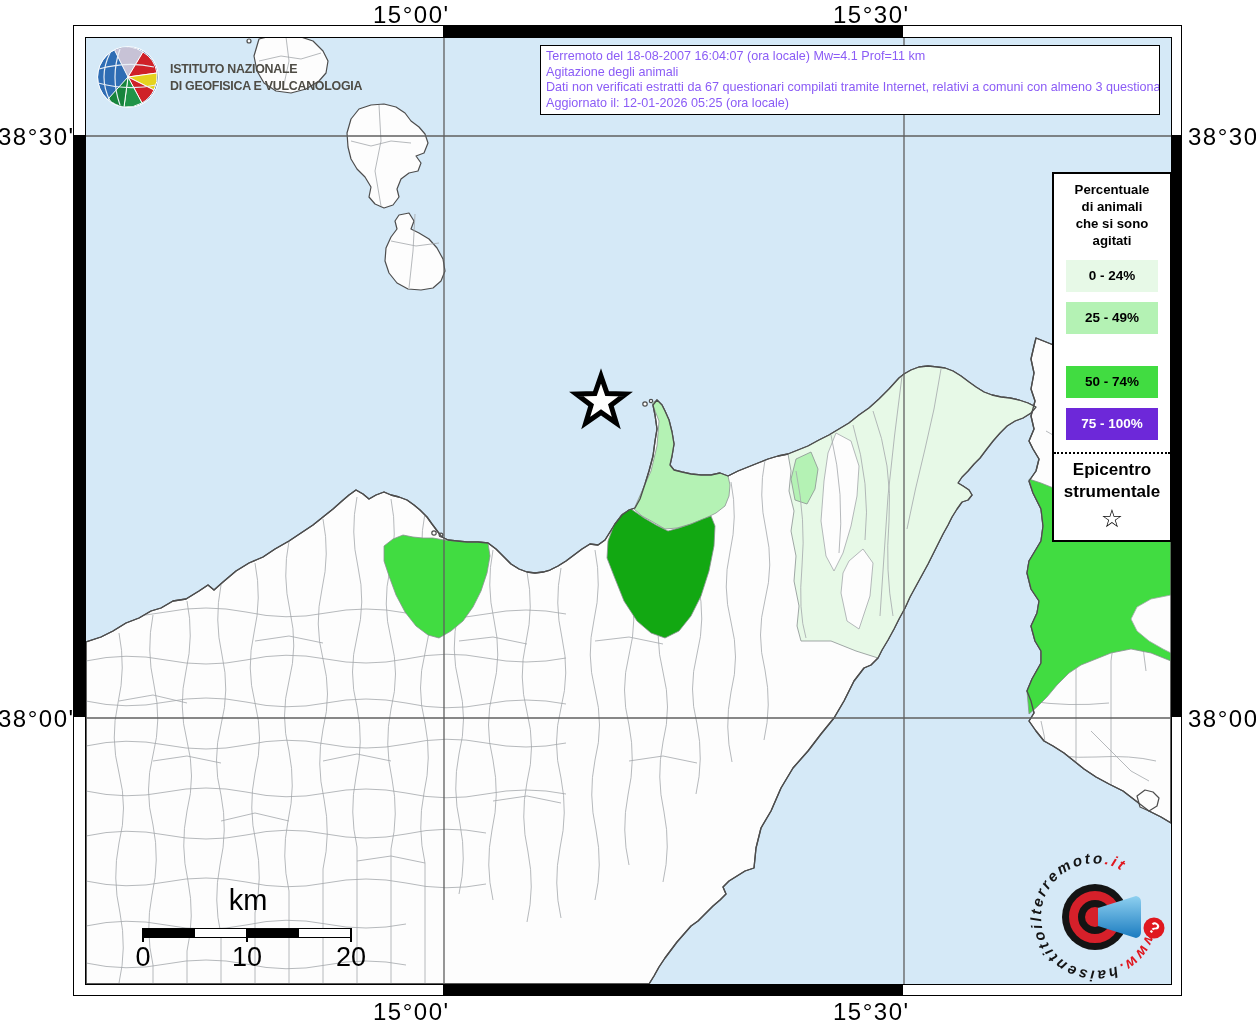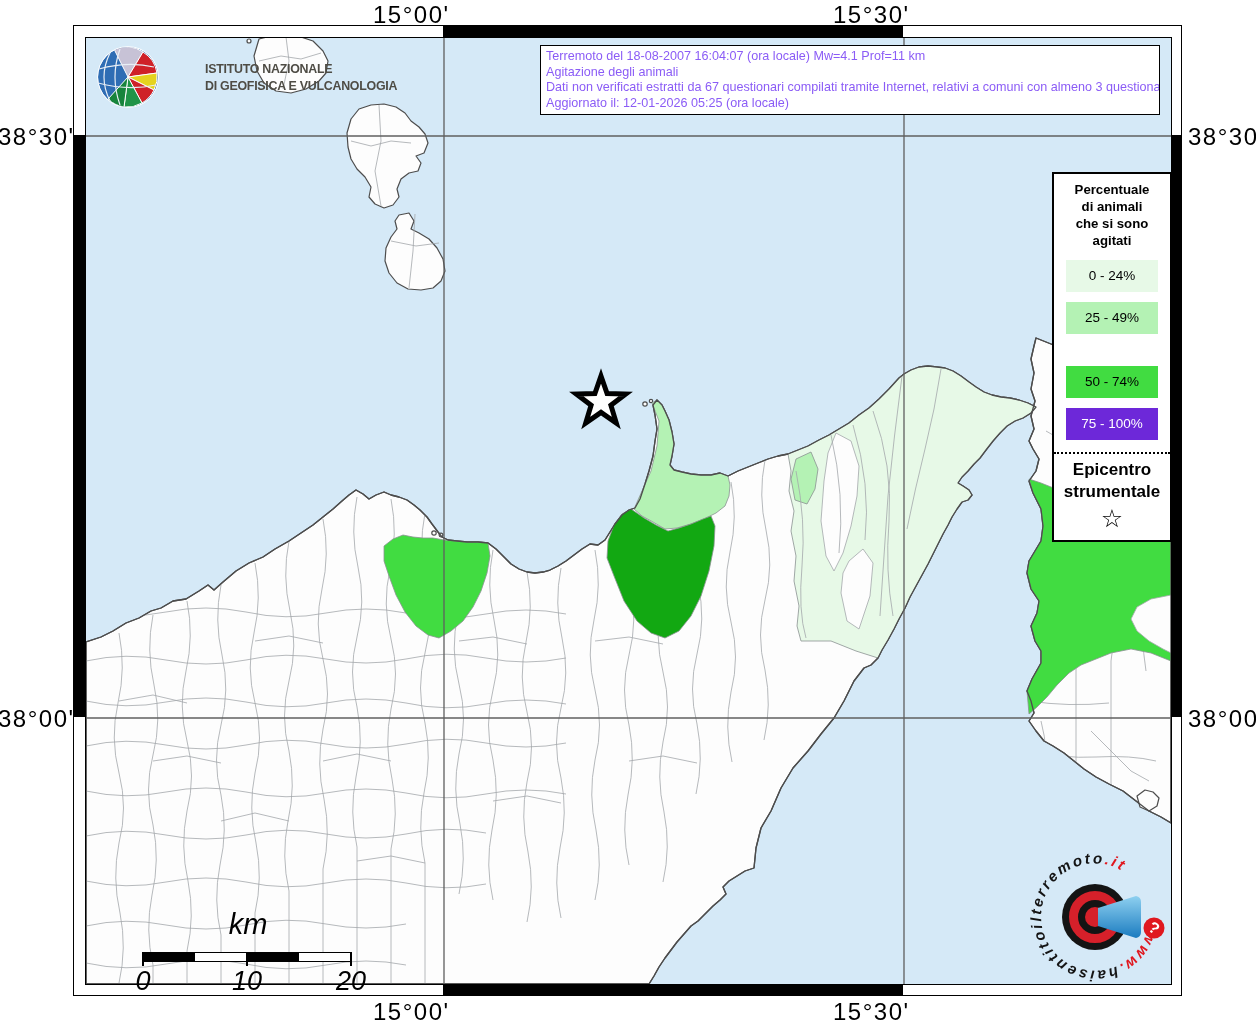--- a/index.html
+++ b/index.html
@@ -14,35 +14,35 @@
   .band.left{left:74px;top:135px;width:11px;height:582px;}
   .band.right{left:1171px;top:135px;width:11px;height:582px;}
   
   .axlab{position:absolute;font-size:24px;color:#000;letter-spacing:1.5px;white-space:nowrap;}
   .axlab.ctr{width:140px;text-align:left;}
   .axlab.rt{width:70px;text-align:right;}
   
   .titlebox{position:absolute;left:540px;top:45px;width:620px;background:#fff;border:1.5px solid #000;
     box-sizing:border-box;padding:3px 5px;font-size:12.6px;line-height:1.24;color:#8b5cf6;z-index:30;white-space:nowrap;overflow:hidden;}
   
-  .ingv{position:absolute;left:96px;top:45px;z-index:25;display:flex;align-items:center;gap:35px;}
+  .ingv{position:absolute;left:96px;top:45px;z-index:25;display:flex;align-items:center;}
   .ingv-text{margin-left:10px;color:#4e4c45;font-weight:bold;font-size:13.5px;line-height:1.28;
     letter-spacing:-0.3px;transform:scaleX(.92);transform-origin:left center;white-space:nowrap;}
   
   .legend{position:absolute;left:1052px;top:172px;width:120px;background:#fff;border:2px solid #000;
     box-sizing:border-box;z-index:30;text-align:center;padding:7px 0 8px 0;}
   .legend-title{font-weight:bold;font-size:13.2px;line-height:1.3;color:#000;}
-  .legend-swatch{width:92px;height:32px;margin:10px auto 0 auto;font-weight:normal;font-size:13.5px;
+  .legend-swatch{width:92px;height:32px;margin:10px auto 0 auto;font-weight:bold;font-size:13.5px;
     line-height:32px;color:#000;}
   .legend .legend-swatches .legend-swatch:last-child{color:#fff;}
   .legend-divider{border-top:2px dotted #000;margin:12px 0 5px 0;height:0;}
   .legend-epi{font-weight:bold;font-size:17px;line-height:1.3;color:#000;}
   .legend-star{font-family:"DejaVu Sans",sans-serif;font-size:25px;line-height:1.1;color:#000;display:block;margin-top:2px;}
   
-  .scalebar{position:absolute;left:130px;top:908px;width:260px;height:100px;z-index:20;font-style:italic;}
+  .scalebar{position:absolute;left:130px;top:884px;width:260px;height:100px;z-index:20;}
   .sb-km{position:absolute;left:0;top:0;width:236px;text-align:center;font-size:29px;color:#000;}
   .sb-bar{position:absolute;left:12px;top:44px;width:208px;height:8px;border:1.4px solid #000;box-sizing:content-box;display:flex;}
   .sb-seg{height:100%;flex:1 1 0;}
   .sb-tick{position:absolute;top:44px;width:1.6px;height:14px;background:#000;}
   .sb-num{position:absolute;top:58px;width:60px;text-align:center;font-size:27px;color:#000;}
   
   .wmark{position:absolute;left:1020px;top:841px;z-index:20;}
 </style>
 </head>
 <body>

